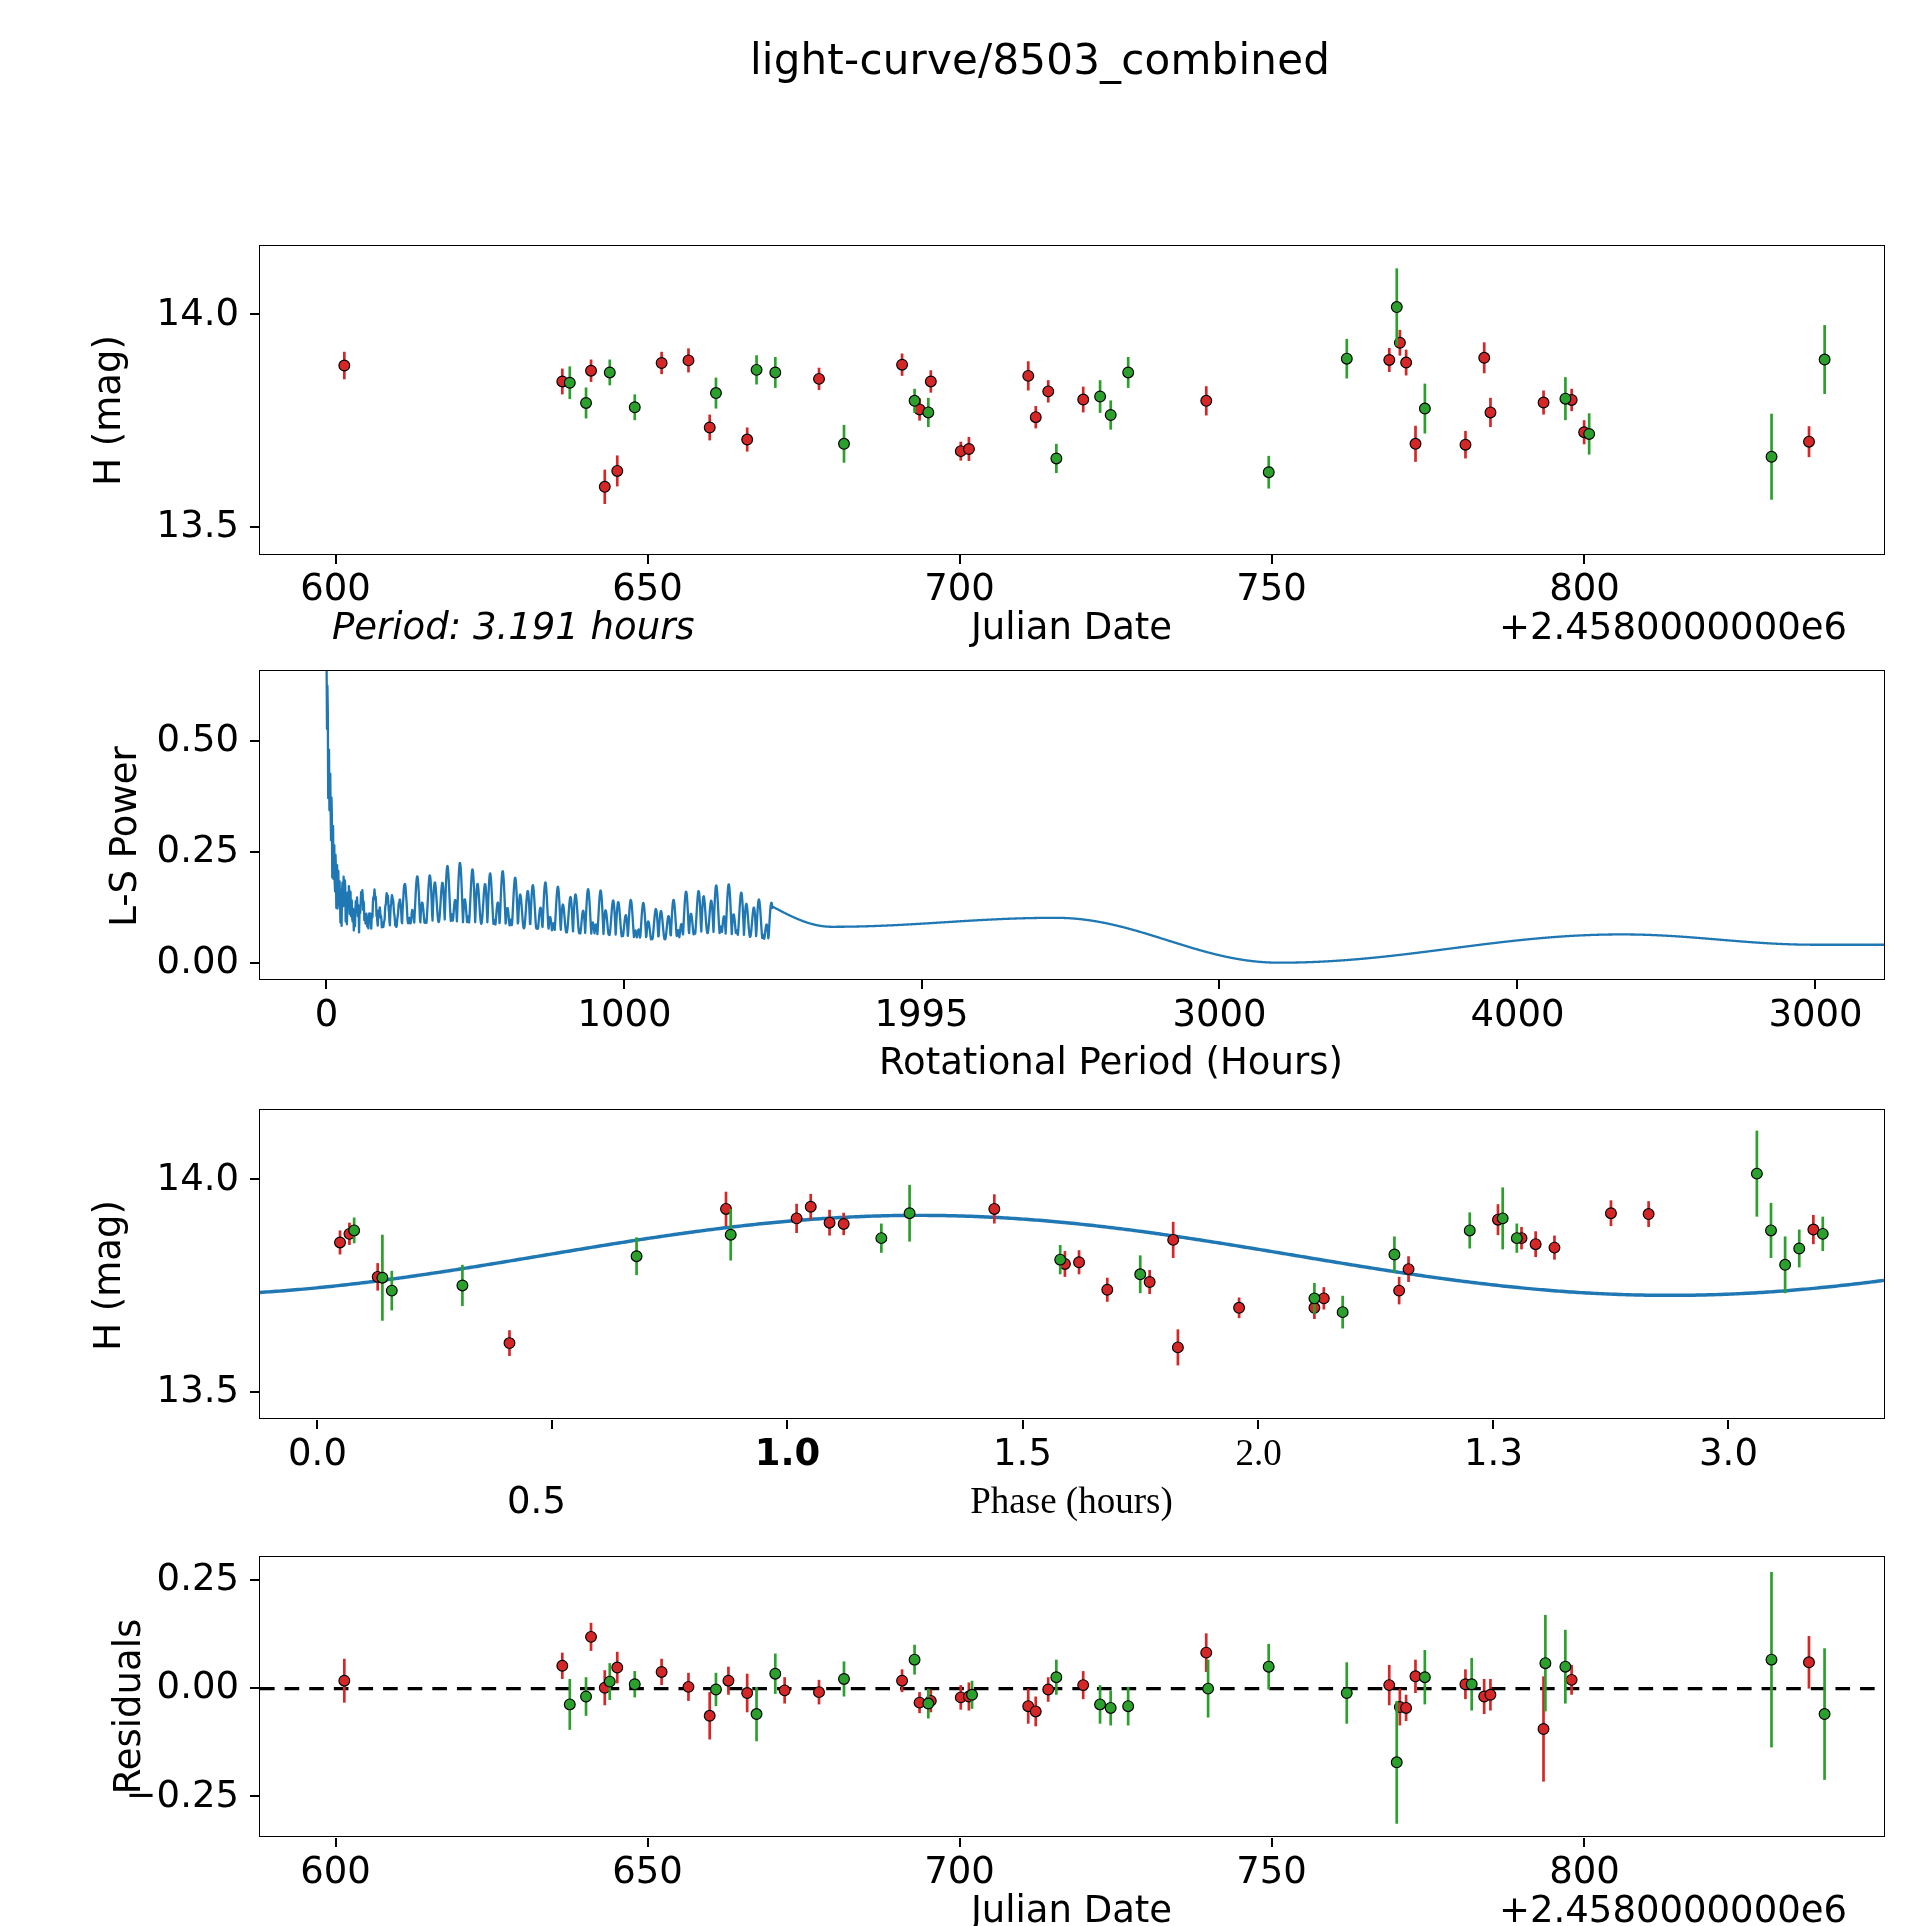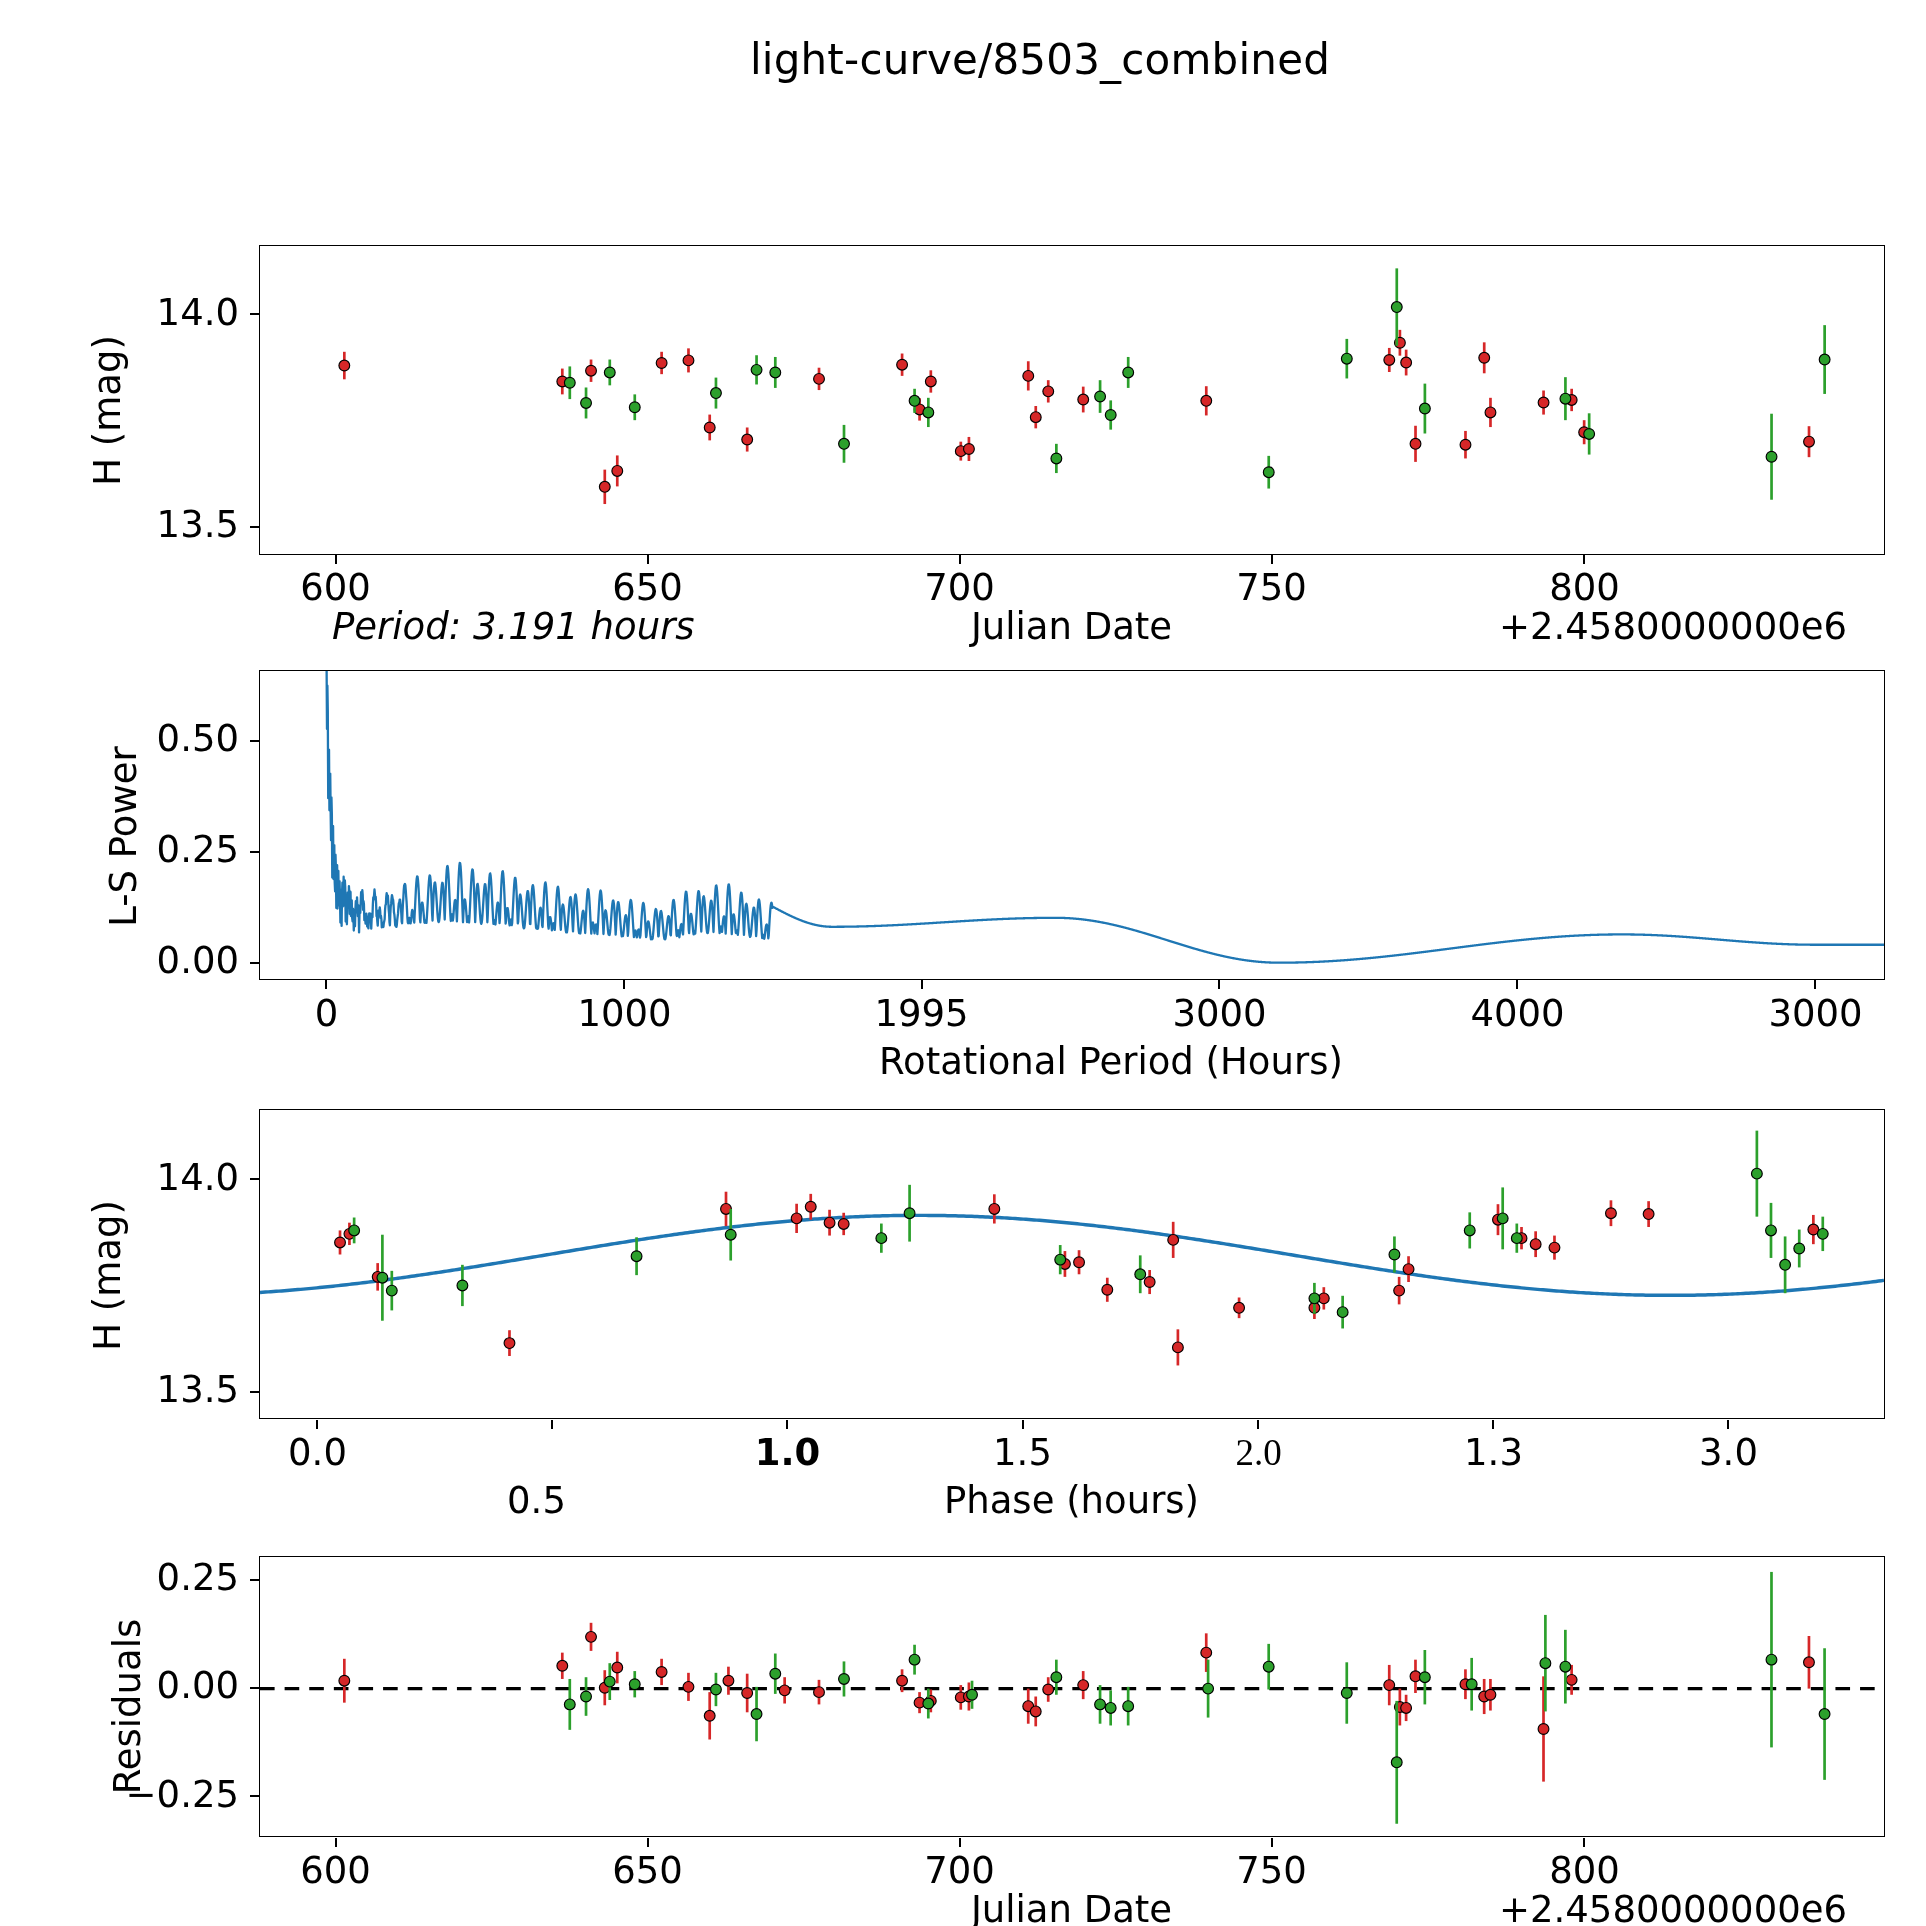--- a/index.html
+++ b/index.html
@@ -348,21 +348,21 @@
           <line x1="3965.008695652174" y1="328.7083333333316" x2="3965.008695652174" y2="476.2916666666664" stroke="#2ca02c" stroke-width="7" stroke-linecap="butt"></line>
           <circle cx="3965.008695652174" cy="402.49999999999903" r="14" fill="#2ca02c" stroke="#000000" stroke-width="3"></circle>
           <line x1="4001.721739130435" y1="310.8194444444447" x2="4001.721739130435" y2="409.20833333333456" stroke="#2ca02c" stroke-width="7" stroke-linecap="butt"></line>
           <circle cx="4001.721739130435" cy="360.01388888888965" r="14" fill="#2ca02c" stroke="#000000" stroke-width="3"></circle>
           <line x1="4062.9101449275363" y1="277.27777777777874" x2="4062.9101449275363" y2="366.7222222222212" stroke="#2ca02c" stroke-width="7" stroke-linecap="butt"></line>
           <circle cx="4062.9101449275363" cy="322" r="14" fill="#2ca02c" stroke="#000000" stroke-width="3"></circle>
         </g>
       </svg>
   </div>
   <div class="ylabel" style="left:-7.7px; top:1254px; width:231px; transform:rotate(-90deg);">H (mag)</div>
-  <div class="xlabel" style="left:879px; top:1479px; width:385px;">Phase (hours)</div>
+  <div class="xlabel" style="left:879px; top:1479px; width:385px;font-family:Liberation Serif, serif;">Phase (hours)</div>
   <div id="ticks-phase">
       <div class="tickmark" style="left: 316px; top: 1420px; width: 2.3px; height: 8.5px;"></div>
       <div class="tick xtick" style="left: 221px; top: 1431px; width: 193px;">0.0</div>
       <div class="tickmark" style="left: 551px; top: 1420px; width: 2.3px; height: 8.5px;"></div>
       <div class="tick xtick" style="left: 440px; top: 1431px; width: 193px; margin-top: 48px;">0.5</div>
       <div class="tickmark" style="left: 786px; top: 1420px; width: 2.3px; height: 8.5px;"></div>
       <div class="tick xtick" style="left: 691px; top: 1431px; width: 193px; font-weight: bold;">1.0</div>
       <div class="tickmark" style="left: 1022px; top: 1420px; width: 2.3px; height: 8.5px;"></div>
       <div class="tick xtick" style="left: 926px; top: 1431px; width: 193px;">1.5</div>
       <div class="tickmark" style="left: 1257px; top: 1420px; width: 2.3px; height: 8.5px;"></div>

